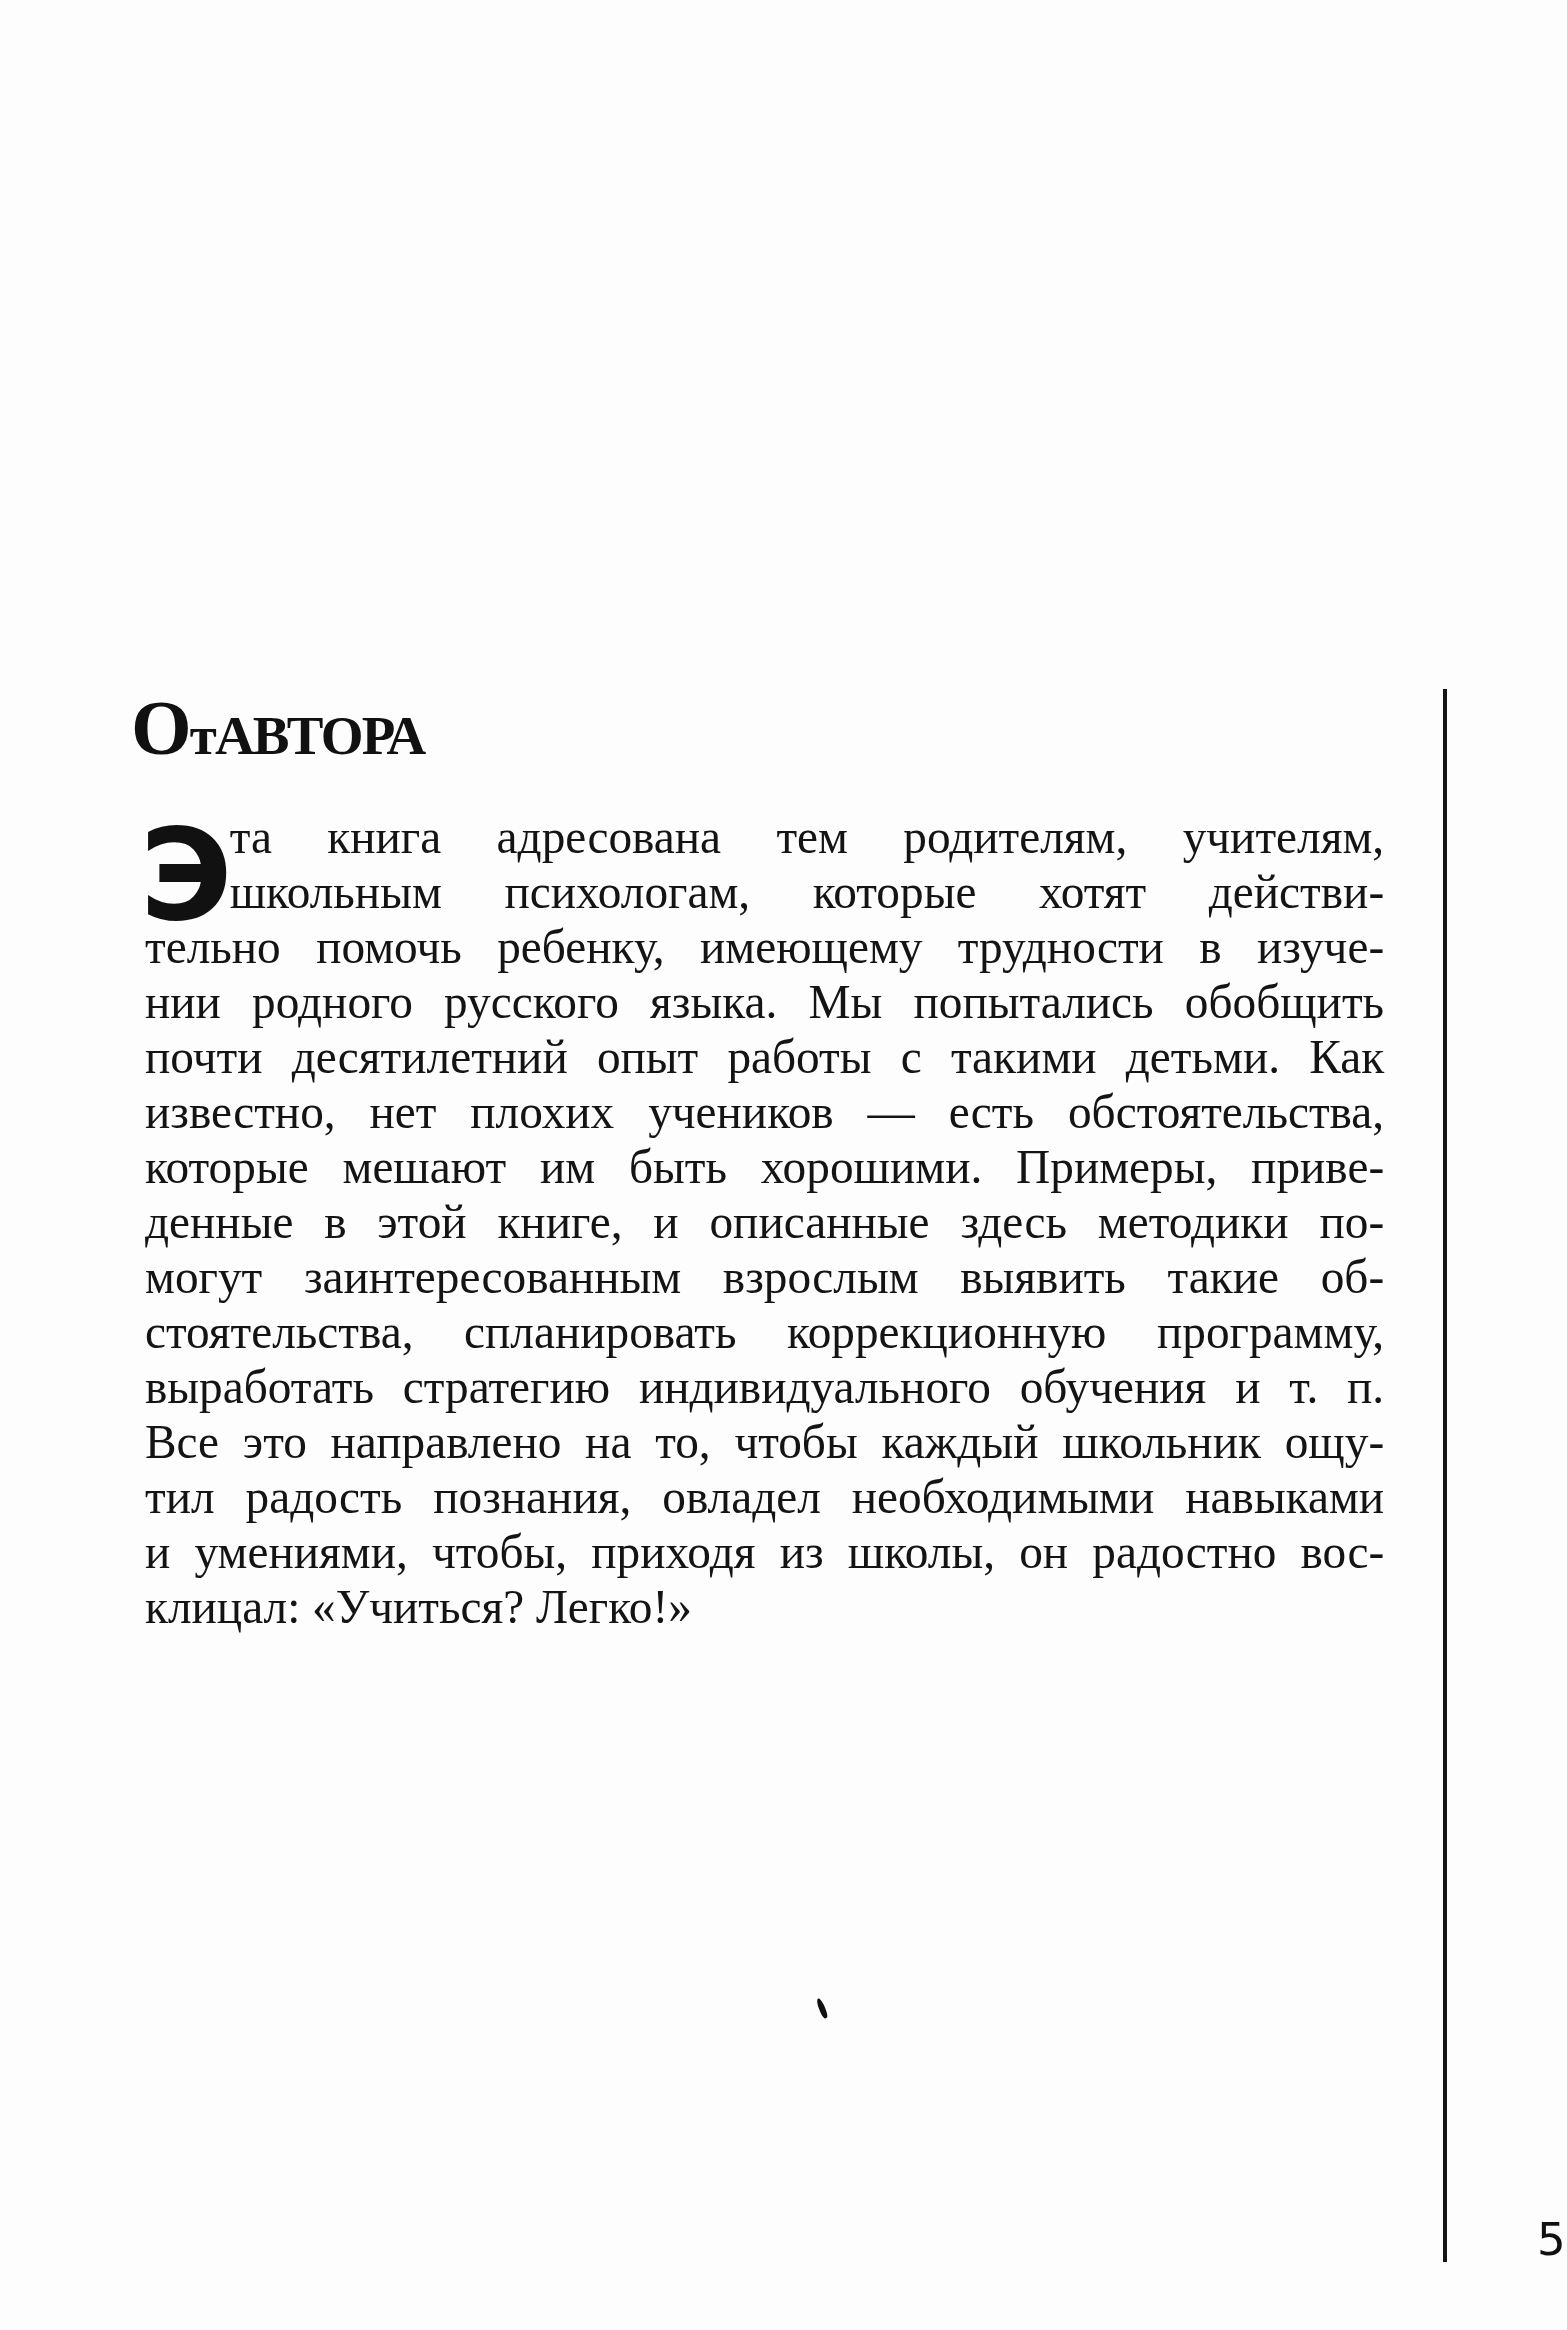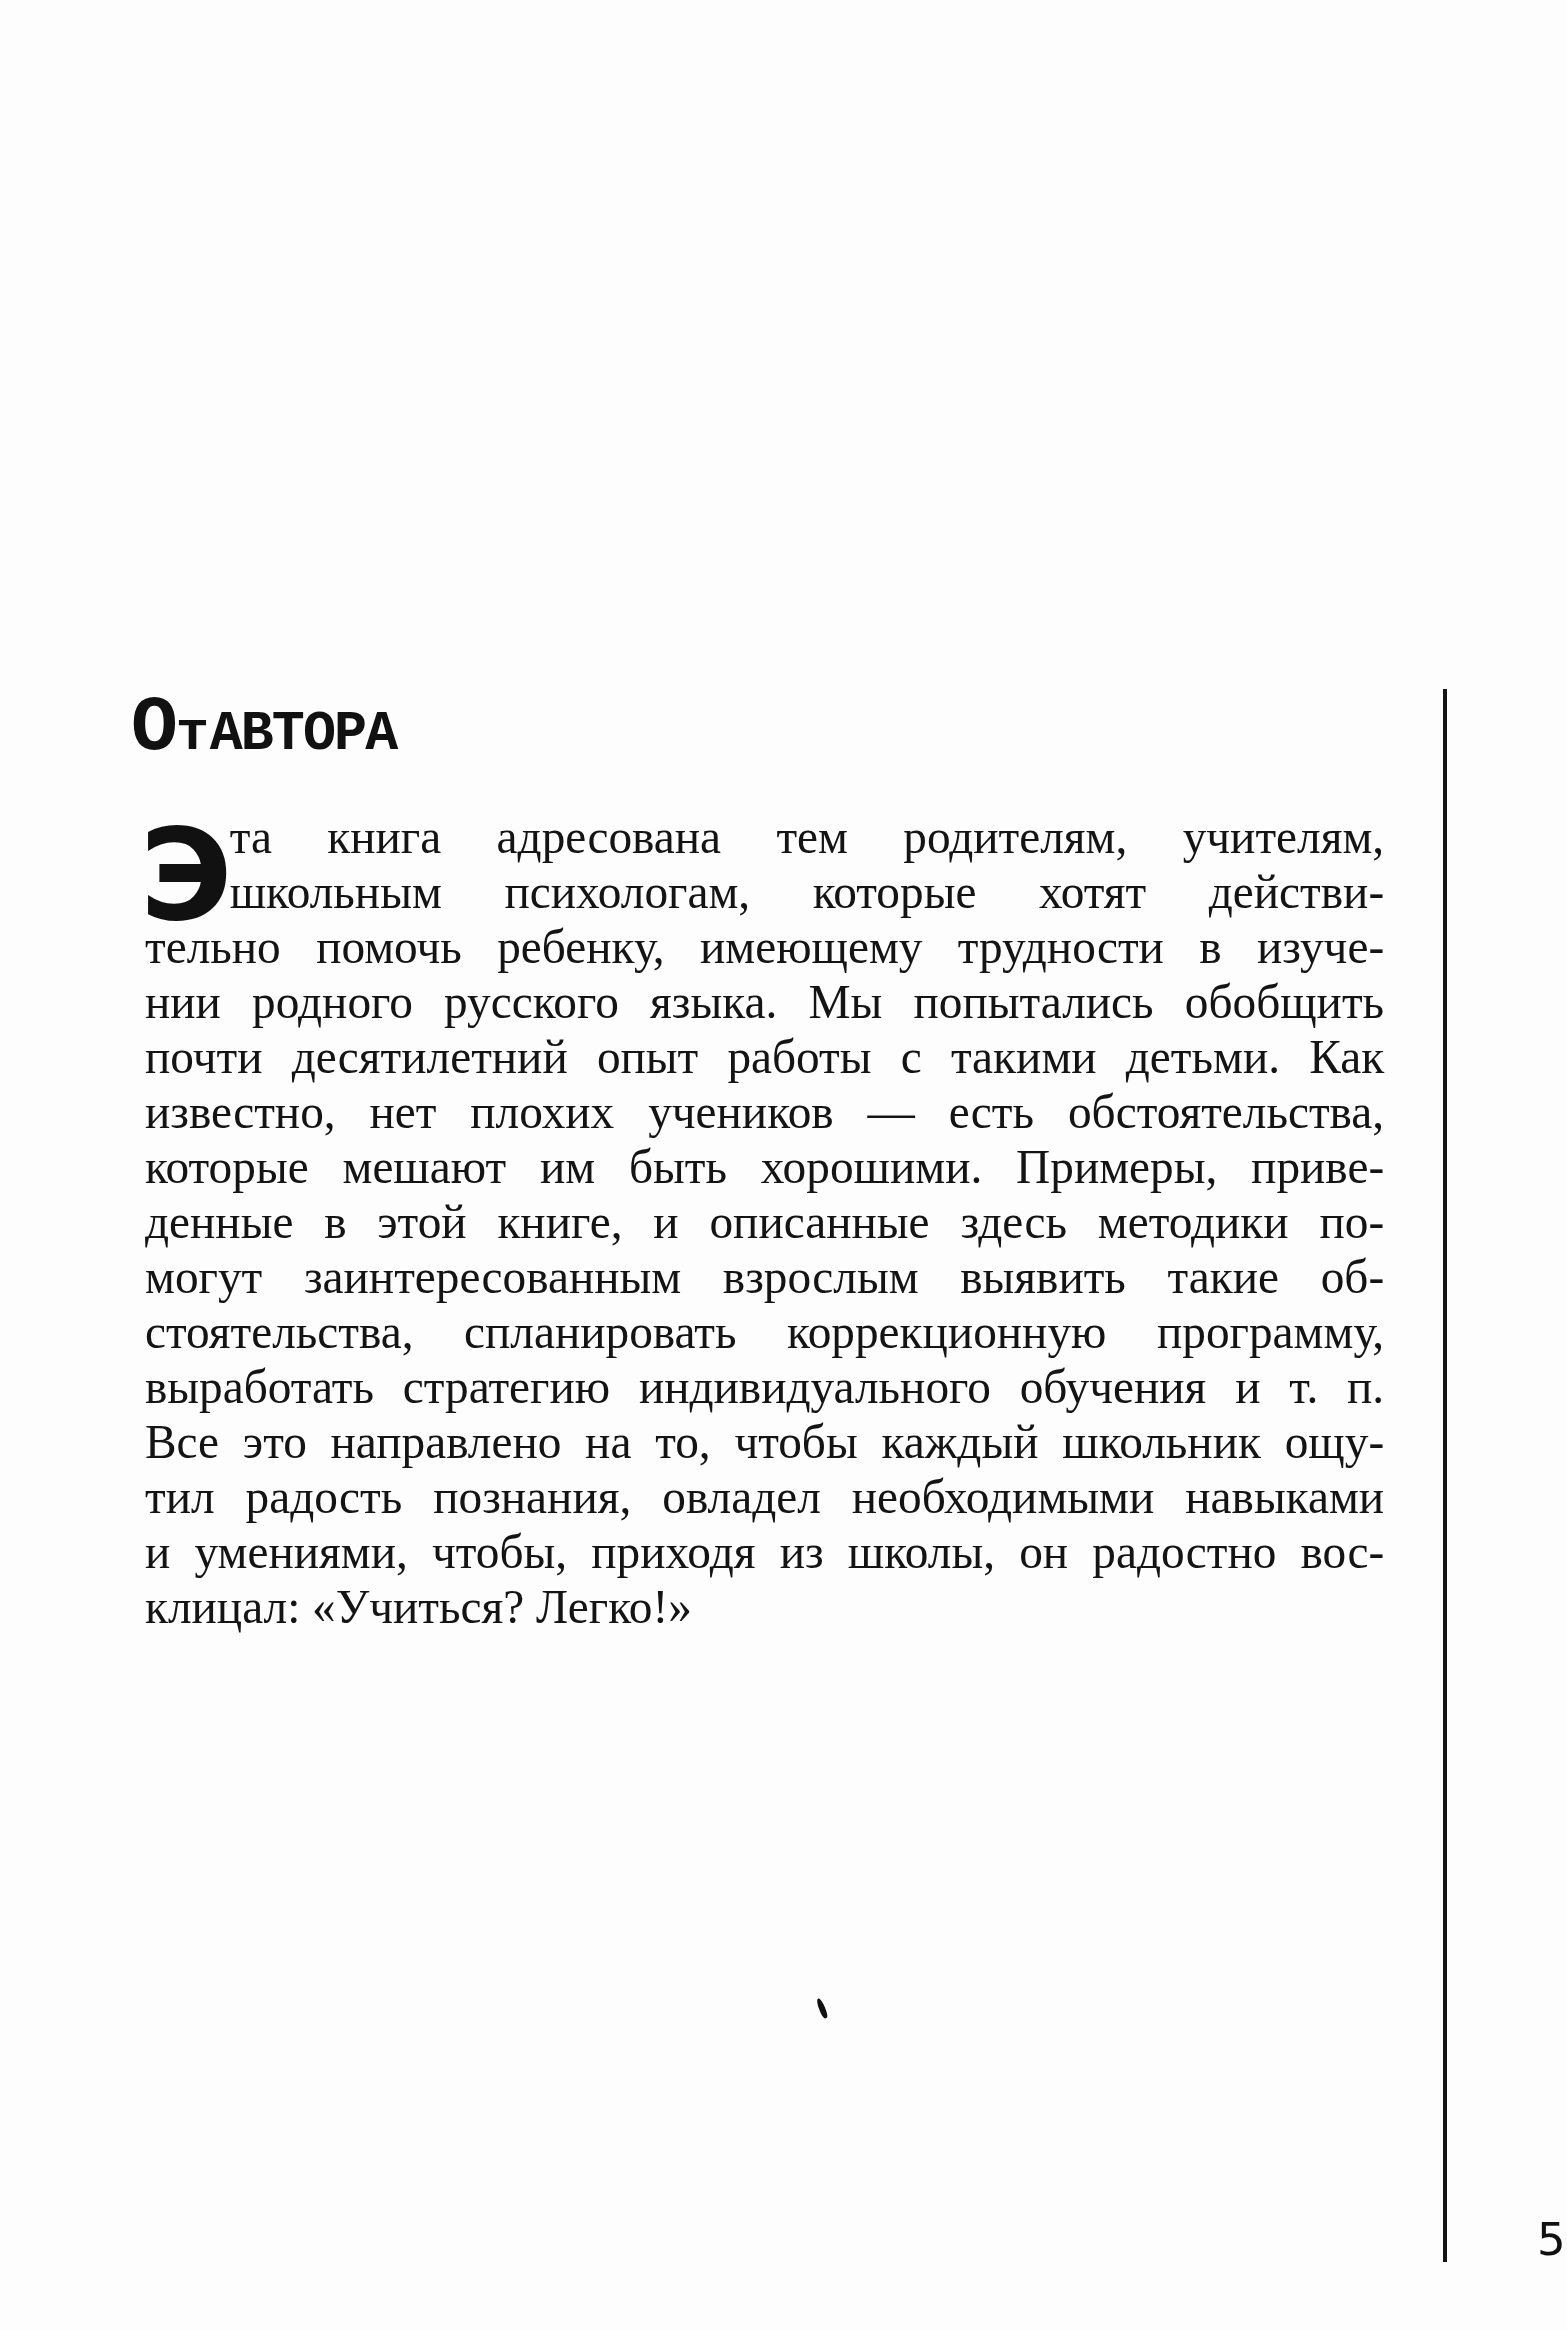--- a/index.html
+++ b/index.html
@@ -1,20 +1,20 @@
 <!DOCTYPE html>
 <html style="font-size:7.5px"><head>
 <meta charset="utf-8">
 <style>
   html, body { margin: 0; padding: 0; background: #ffffff; }
   body { width: 1567px; height: 2396px; position: relative; overflow: hidden; }
   .page { position: absolute; left: 0; top: 0; width: 1567px; height: 2396px; background: #fdfdfd; }
   .heading {
     position: absolute; left: 131px; top: 689px;
-    font-family: Liberation Mono, monospace;
+    font-family: Liberation Serif, serif;
     font-weight: bold; color: #111; letter-spacing: -1.9px;
     white-space: nowrap; line-height: 1;
   }
   .heading .big { font-size: 78px; }
   .heading .small { font-size: 55px; }
   .body-text {
     position: absolute; left: 145px; top: 809px; width: 1258px;
     font-family: "Liberation Serif", "DejaVu Serif", serif;
     font-size: 48px; line-height: 55px; color: #141414;
     text-align: justify; text-align-last: left;

